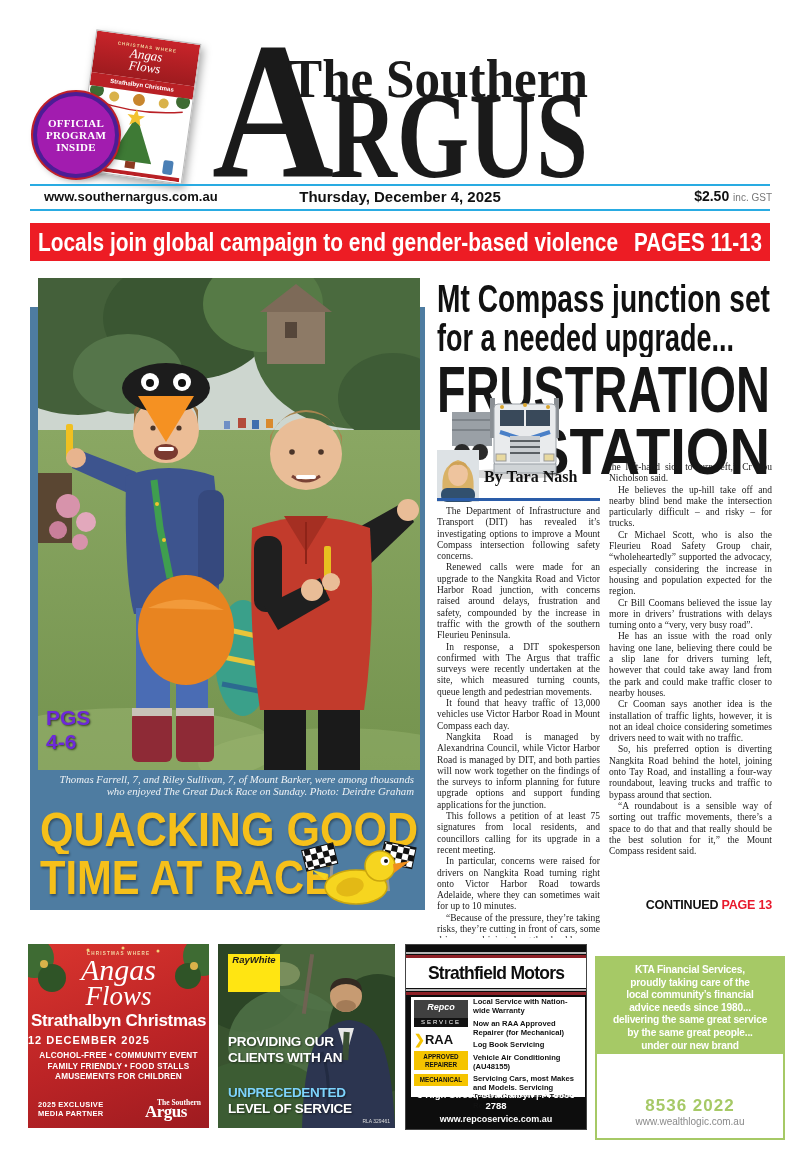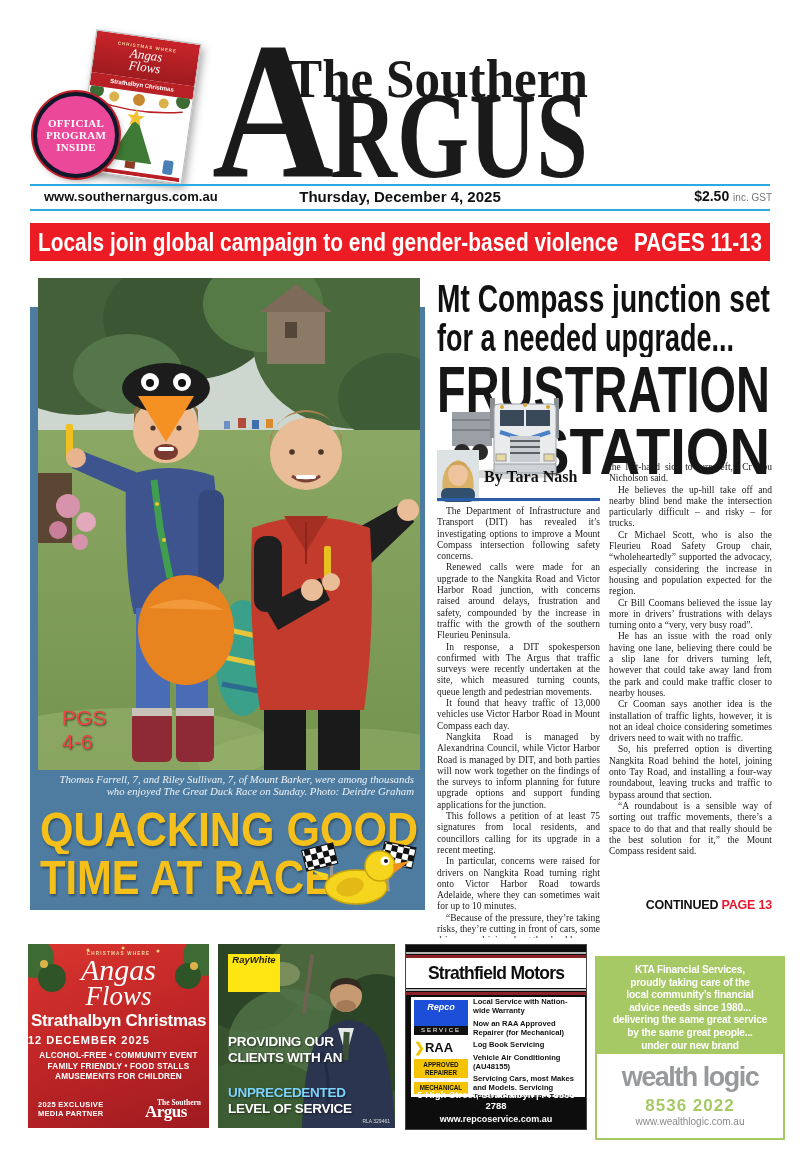--- a/index.html
+++ b/index.html
@@ -9,40 +9,40 @@
   svg text{font-family:"Liberation Sans",sans-serif;}
   svg text.serif{font-family:"Liberation Serif",serif;}
 
   
   .rule-blue{position:absolute;left:30px;width:740px;height:2px;background:#29abe2;}
   .datebar-url{left:44px;top:189px;font-size:13px;font-weight:bold;color:#111;}
   .datebar-date{left:0;top:188px;width:800px;text-align:center;font-size:15px;font-weight:bold;color:#111;}
   .datebar-price{right:28px;top:188px;font-size:14px;font-weight:bold;color:#111;}
   .datebar-price .gst{font-size:10px;font-weight:normal;color:#777;}
 
-  .badge{left:33px;top:92px;width:78px;height:78px;border-radius:50%;background:#ec4899;
-         border:4px solid #0f172a;box-shadow:0 0 0 2px #c0202a,2px 3px 6px rgba(0,0,0,.35);
+  .badge{left:33px;top:92px;width:78px;height:78px;border-radius:50%;background:#a21caf;
+         border:4px solid #4c1d95;box-shadow:0 0 0 2px #c0202a,2px 3px 6px rgba(0,0,0,.35);
          display:flex;flex-direction:column;align-items:center;justify-content:center;}
   .badge div{color:#fff;font-family:"Liberation Serif",serif;font-weight:bold;font-size:11px;line-height:12px;letter-spacing:.3px;}
 
   .booklet{left:86px;top:36px;width:104px;height:140px;background:#fff;border:1px solid #bbb;
            transform:rotate(8deg);box-shadow:3px 4px 8px rgba(0,0,0,.35);overflow:hidden;}
   .booklet-top{height:42px;background:linear-gradient(#c8242a,#9e1b1f);display:flex;flex-direction:column;
                align-items:center;justify-content:center;}
   .booklet-eyebrow{color:#f0d9a0;font-size:4.5px;letter-spacing:1px;font-weight:bold;}
   .booklet-script{color:#fff;font-family:"Liberation Serif",serif;font-style:italic;font-size:13px;line-height:12px;}
   .booklet-band{height:13px;background:#b92025;color:#fff;font-size:6px;font-weight:bold;text-align:center;line-height:13px;}
 
   
   .banner{left:30px;top:223px;width:740px;height:38px;background:#ed1c24;}
 
   
   .panel-blue{left:30px;top:307px;width:395px;height:603px;background:#4e7ca1;}
   .photo{left:38px;top:278px;width:382px;height:492px;overflow:hidden;}
-  .pgs{left:62px;top:706px;color:#ef4444;font-weight:normal;font-size:21px;line-height:24px;
+  .pgs{left:46px;top:706px;color:#6d28d9;font-weight:bold;font-size:21px;line-height:24px;
        text-shadow:1px 1px 2px rgba(0,0,0,.6);}
   .caption{left:44px;top:773px;width:370px;text-align:right;color:#eef2f5;
            font-family:"Liberation Serif",serif;font-style:italic;font-size:10.8px;line-height:12px;}
   .quack{filter:drop-shadow(1px 2px 1px rgba(0,0,0,.35));}
 
   
   .byline{left:484px;top:468px;font-family:"Liberation Serif",serif;font-weight:bold;font-size:16px;color:#111;}
   .byline-rule{left:437px;top:498px;width:163px;height:2.5px;background:#2a5ca8;}
   .col{position:absolute;width:163px;font-family:"Liberation Serif",serif;font-size:9.5px;
        line-height:11.3px;color:#1a1a1a;text-align:justify;overflow:hidden;}
@@ -75,22 +75,22 @@
   .rw-lines .yellow{color:#7dd3fc;margin-top:20px;}
   .rw-rla{right:5px;bottom:4px;color:#ddd;font-size:5px;}
 
   .ad3{left:405px;width:180px;background:#0d0d0d;border:1px solid #444;}
   .ad3 .stripe-gray{position:absolute;left:0;width:100%;height:2px;background:#b5b5b5;}
   .ad3 .stripe-red{position:absolute;left:0;width:100%;height:3px;background:#8d2026;}
   .ad3-titleband{position:absolute;left:0;top:13px;width:100%;height:30px;background:#fff;
                  display:flex;align-items:center;justify-content:center;}
   .ad3-title{font-size:19px;font-weight:bold;letter-spacing:-.8px;color:#0d0d0d;transform:scaleX(.92);}
   .ad3-panel{position:absolute;left:5px;top:52px;width:168px;height:94px;background:#fff;padding:3px;}
-  .logo-repco-red{background:#1d4ed8;color:#fff;font-style:italic;font-weight:bold;font-size:9px;
-                  text-align:center;line-height:14px;height:26px;}
+  .logo-repco-red{background:#404040;color:#fff;font-style:italic;font-weight:bold;font-size:9px;
+                  text-align:center;line-height:14px;height:18px;}
   .logo-repco-black{background:#111;color:#fff;font-size:6px;letter-spacing:2px;text-align:center;line-height:9px;height:9px;}
   .logo-raa{margin-top:5px;font-weight:bold;font-size:13px;color:#111;}
   .logo-raa .chev{color:#f5c400;}
   .badge-yellow{background:#f5c400;color:#111;font-weight:bold;font-size:6.3px;line-height:7.5px;
                 text-align:center;padding:2px 1px;margin-top:4px;}
   .ad3-bullets{position:absolute;left:62px;top:0;width:104px;}
   .ad3-bullets div{font-size:7.6px;font-weight:bold;line-height:9px;color:#111;margin-bottom:3.5px;}
   .ad3-addr{position:absolute;left:0;bottom:18px;width:100%;text-align:center;color:#fff;font-weight:bold;font-size:9.5px;}
   .ad3-url{position:absolute;left:0;bottom:5px;width:100%;text-align:center;color:#fff;font-weight:bold;font-size:9px;}
 
@@ -473,18 +473,17 @@
   <div class="ad ad4">
     <div class="ad4-green">
         <div>KTA Financial Services,</div>
         <div>proudly taking care of the</div>
         <div>local community’s financial</div>
         <div>advice needs since 1980...</div>
         <div>delivering the same great service</div>
         <div>by the same great people...</div>
         <div>under our new brand</div>
       </div>
-    <div class="wl-brand">wealth logic</div>
     <div class="wl-phone">8536 2022</div>
     <div class="wl-url">www.wealthlogic.com.au</div>
   </div>
 
 </div>
 
 </body></html>

